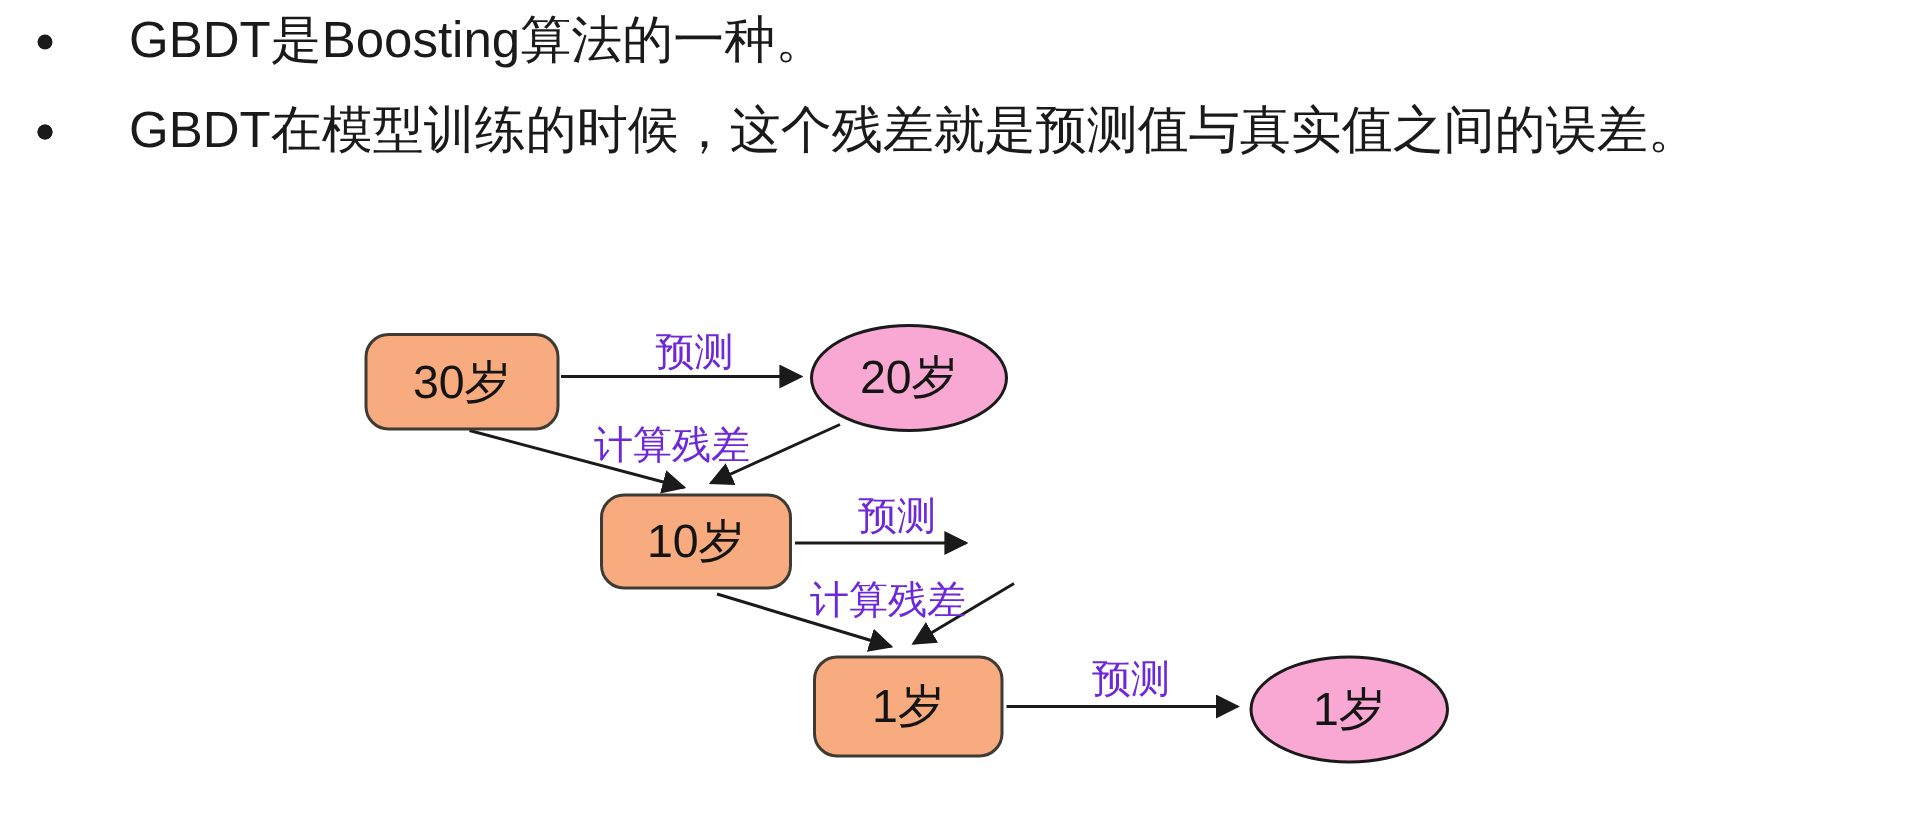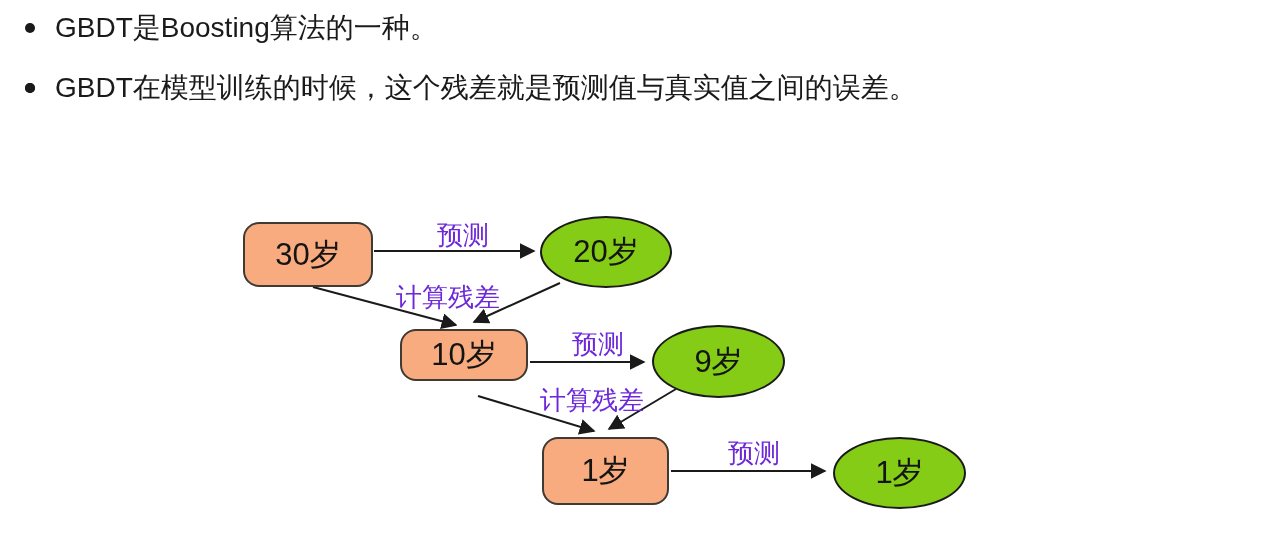--- a/index.html
+++ b/index.html
@@ -17,23 +17,23 @@
   }
   
   .bullets {
     list-style: none;
     margin: 0;
     padding: 6px 10px 0 0;
     width: 1262px;
   }
   .bullet {
     position: relative;
-    padding-left: 55px;
+    padding-left: 86px;
     margin-bottom: 17px;
-    font-size: 28px;
+    font-size: 34px;
     line-height: 43px;
     color: #1a1a1a;
     word-break: break-all;
   }
   .dot {
     position: absolute;
     left: 25px; top: 17px;
     width: 10px; height: 10px;
     border-radius: 50%;
     background: #1a1a1a;
@@ -57,21 +57,21 @@
     font-size: 31px;
     color: #141414;
     box-sizing: border-box;
   }
   .node.box {
     background: #F7AB7E;
     border: 2px solid #3f3a33;
     border-radius: 16px;
   }
   .node.ellipse {
-    background: #84cc16;
+    background: #f9a8d4;
     border: 2px solid #1a1a1a;
     border-radius: 50%;
   }
   .edge-label {
     position: absolute;
     transform: translate(-50%, -50%);
     font-size: 26px;
     color: #6d28d9;
     white-space: nowrap;
   }
@@ -111,25 +111,22 @@
       <line x1="676" y1="389" x2="609" y2="429" stroke="#1a1a1a" stroke-width="2" marker-end="url(#arrowhead)"></line>
       <line x1="671" y1="471" x2="825" y2="471" stroke="#1a1a1a" stroke-width="2" marker-end="url(#arrowhead)"></line>
     </svg>
 
     <div class="node box" style="left:243px; top:222px; width:130px; height:65px;">
       <span>30岁</span>
     </div>
     <div class="node ellipse" style="left:540px; top:216px; width:132px; height:72px;">
       <span>20岁</span>
     </div>
-    <div class="node box" style="left:400px; top:329px; width:128px; height:52px;">
+    <div class="node box" style="left:400px; top:329px; width:128px; height:64px;">
       <span>10岁</span>
-    </div>
-    <div class="node ellipse" style="left:652px; top:325px; width:133px; height:73px;">
-      <span>9岁</span>
     </div>
     <div class="node box" style="left:542px; top:437px; width:127px; height:68px;">
       <span>1岁</span>
     </div>
     <div class="node ellipse" style="left:833px; top:437px; width:133px; height:72px;">
       <span>1岁</span>
     </div>
 
     <div class="edge-label" style="left:463px; top:235px;">预测</div>
     <div class="edge-label" style="left:448px; top:297px;">计算残差</div>

